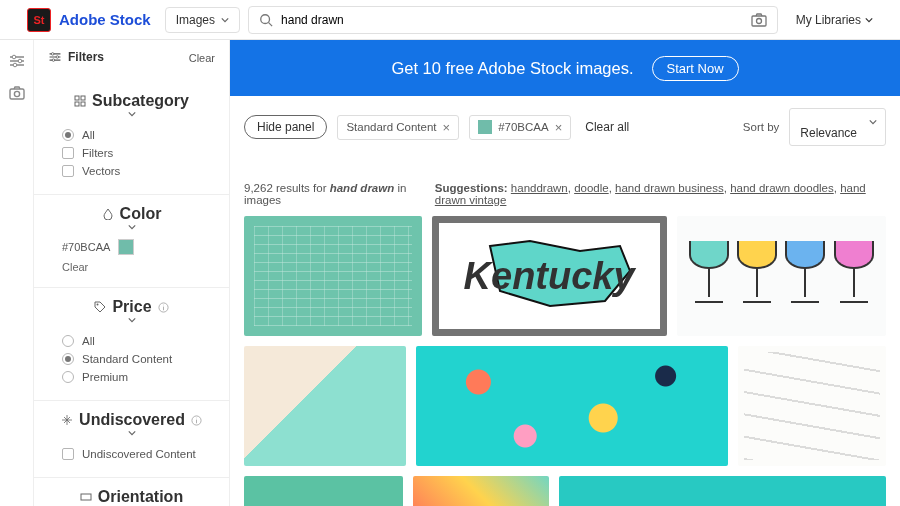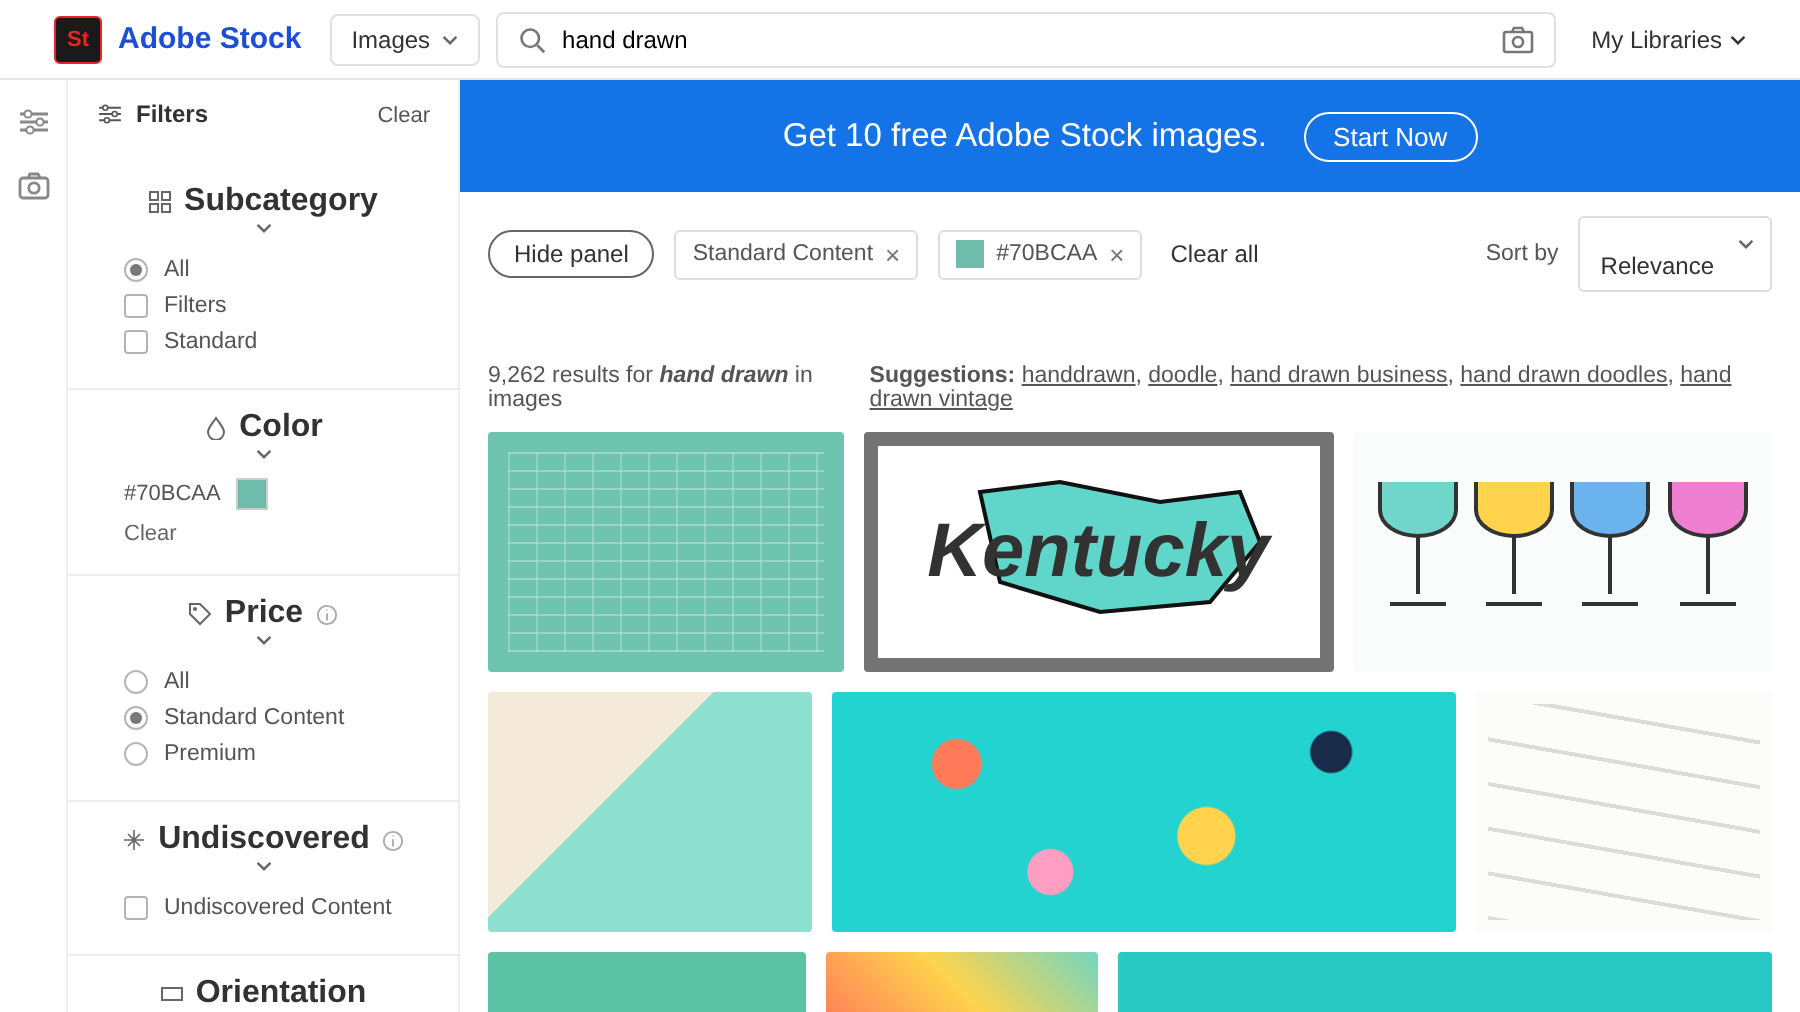--- a/index.html
+++ b/index.html
@@ -158,21 +158,21 @@
       <div class="opt">
           <span class="radio on"></span>
           <span>All</span>
         </div>
       <div class="opt">
           <span class="check"></span>
           <span>Filters</span>
         </div>
       <div class="opt">
           <span class="check"></span>
-          <span>Standard</span>
+          <span>Vectors</span>
         </div>
     </div>
     <div class="divider"></div>
 
     <div class="sec">
       <div class="sec-head">
         <span class="lbl">
             <svg width="12" height="12" viewBox="0 0 12 12">
               <path d="M6 1c2 3 4 5 4 7a4 4 0 11-8 0c0-2 2-4 4-7z" fill="none" stroke="#666"></path>
             </svg>

